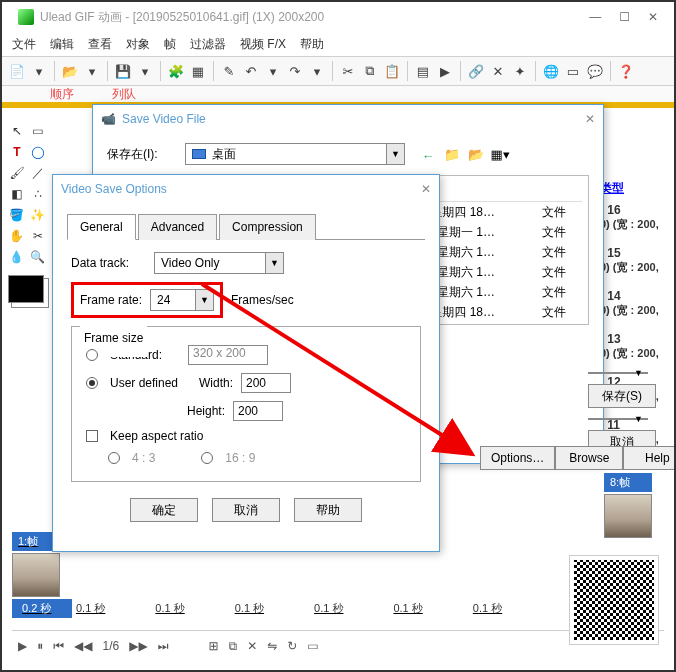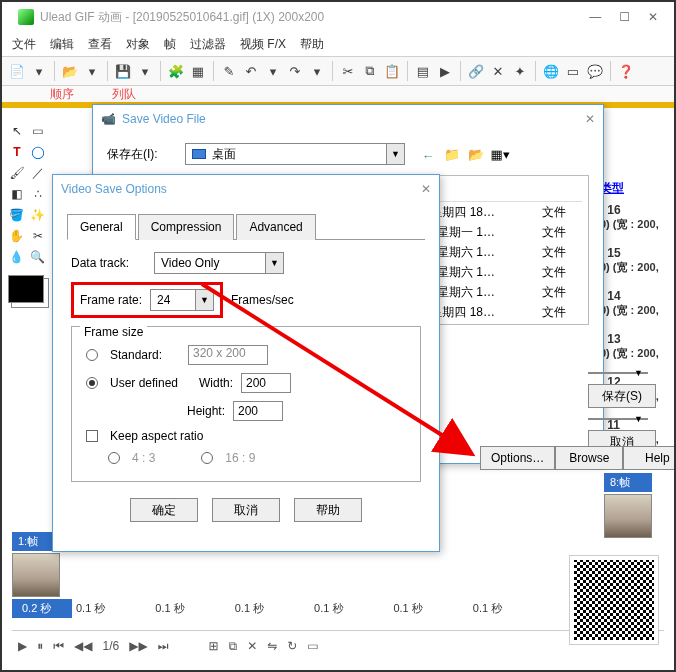--- a/index.html
+++ b/index.html
@@ -42,26 +42,26 @@
 .rightbtns{position:absolute;right:18px;top:370px;display:flex;flex-direction:column;gap:10px;}
 .dlg-opts{left:50px;top:172px;width:388px;height:378px;z-index:5;}
 .tabs{display:flex;border-bottom:1px solid #999;margin-bottom:12px;}
 .tab{padding:5px 12px;border:1px solid #999;border-bottom:none;background:#f0f0f0;margin-right:2px;position:relative;top:1px;}
 .tab.active{background:#fff;border-bottom:1px solid #fff;}
 .opt-row{display:flex;align-items:center;gap:8px;margin:8px 4px;}
 .opt-lbl{width:75px;}
 .redbox{border:3px solid #e00;padding:4px 6px;display:inline-flex;align-items:center;gap:8px;}
 .txtinput{height:20px;border:1px solid #888;padding:0 4px;background:#fff;}
 .fieldset{border:1px solid #aaa;padding:10px 10px 8px;margin:4px 4px 10px;position:relative;}
-.fieldset .legend{position:absolute;top:-8px;left:8px;background:#fff;padding:6px 4px;}
+.fieldset .legend{position:absolute;top:-8px;left:8px;background:#fff;padding:12px 4px;}
 .radio{width:12px;height:12px;border:1px solid #666;border-radius:50%;display:inline-block;margin-right:4px;position:relative;}
 .radio.sel::after{content:"";position:absolute;left:2px;top:2px;width:6px;height:6px;background:#333;border-radius:50%;}
 .chk{width:12px;height:12px;border:1px solid #666;display:inline-block;margin-right:4px;}
 .opt-btns{display:flex;gap:14px;justify-content:center;margin-top:16px;}
-.timeline{position:absolute;left:10px;bottom:52px;right:10px;height:78px;display:flex;align-items:flex-end;}
+.timeline{position:absolute;left:10px;bottom:52px;right:10px;height:78px;display:flex;align-items:flex-end;text-decoration:underline;}
 .frame1{width:60px;}
 .frame1 .tab1{background:#2f6fc8;color:#fff;font-size:11px;padding:2px 6px;width:48px;}
 .thumb{width:48px;height:44px;border:1px solid #888;background:linear-gradient(180deg,#d8d0c0 0%,#b0a090 60%,#706050 100%);margin:2px 0;}
 .timebar{display:flex;gap:50px;margin-left:4px;}
 .tseg{font-size:11px;color:#333;}
 .tseg.active{background:#2f6fc8;color:#fff;padding:2px 10px;}
 .playbar{position:absolute;left:10px;bottom:10px;right:10px;height:30px;border-top:1px solid #ccc;display:flex;align-items:center;gap:10px;padding:0 6px;color:#555;font-size:13px;}
 .qr{position:absolute;right:16px;bottom:26px;width:88px;height:88px;background:repeating-linear-gradient(0deg,#000 0 3px,#fff 3px 6px),repeating-linear-gradient(90deg,#000 0 3px,#fff 3px 6px);background-blend-mode:difference;border:4px solid #fff;outline:1px solid #ccc;}
 .thumbR{position:absolute;right:22px;bottom:130px;width:48px;}
 .thumbR .tabR{background:#2f6fc8;color:#fff;font-size:11px;padding:2px 6px;text-align:left;}
@@ -254,22 +254,22 @@
 </div>
 
 <div class="dlg dlg-opts">
   <div class="dlg-title">
     <span>Video Save Options</span>
     <span class="x">✕</span>
   </div>
   <div class="dlg-body">
     <div class="tabs">
       <div class="tab active">General</div>
+      <div class="tab">Advanced</div>
       <div class="tab">Compression</div>
-      <div class="tab">Advanced</div>
     </div>
 
     <div class="opt-row">
       <span class="opt-lbl">Data track:</span>
       <div class="combo" style="width:130px;flex:none">
         <span>Video Only</span>
           <span class="arrow">▼</span>
       </div>
     </div>
 

